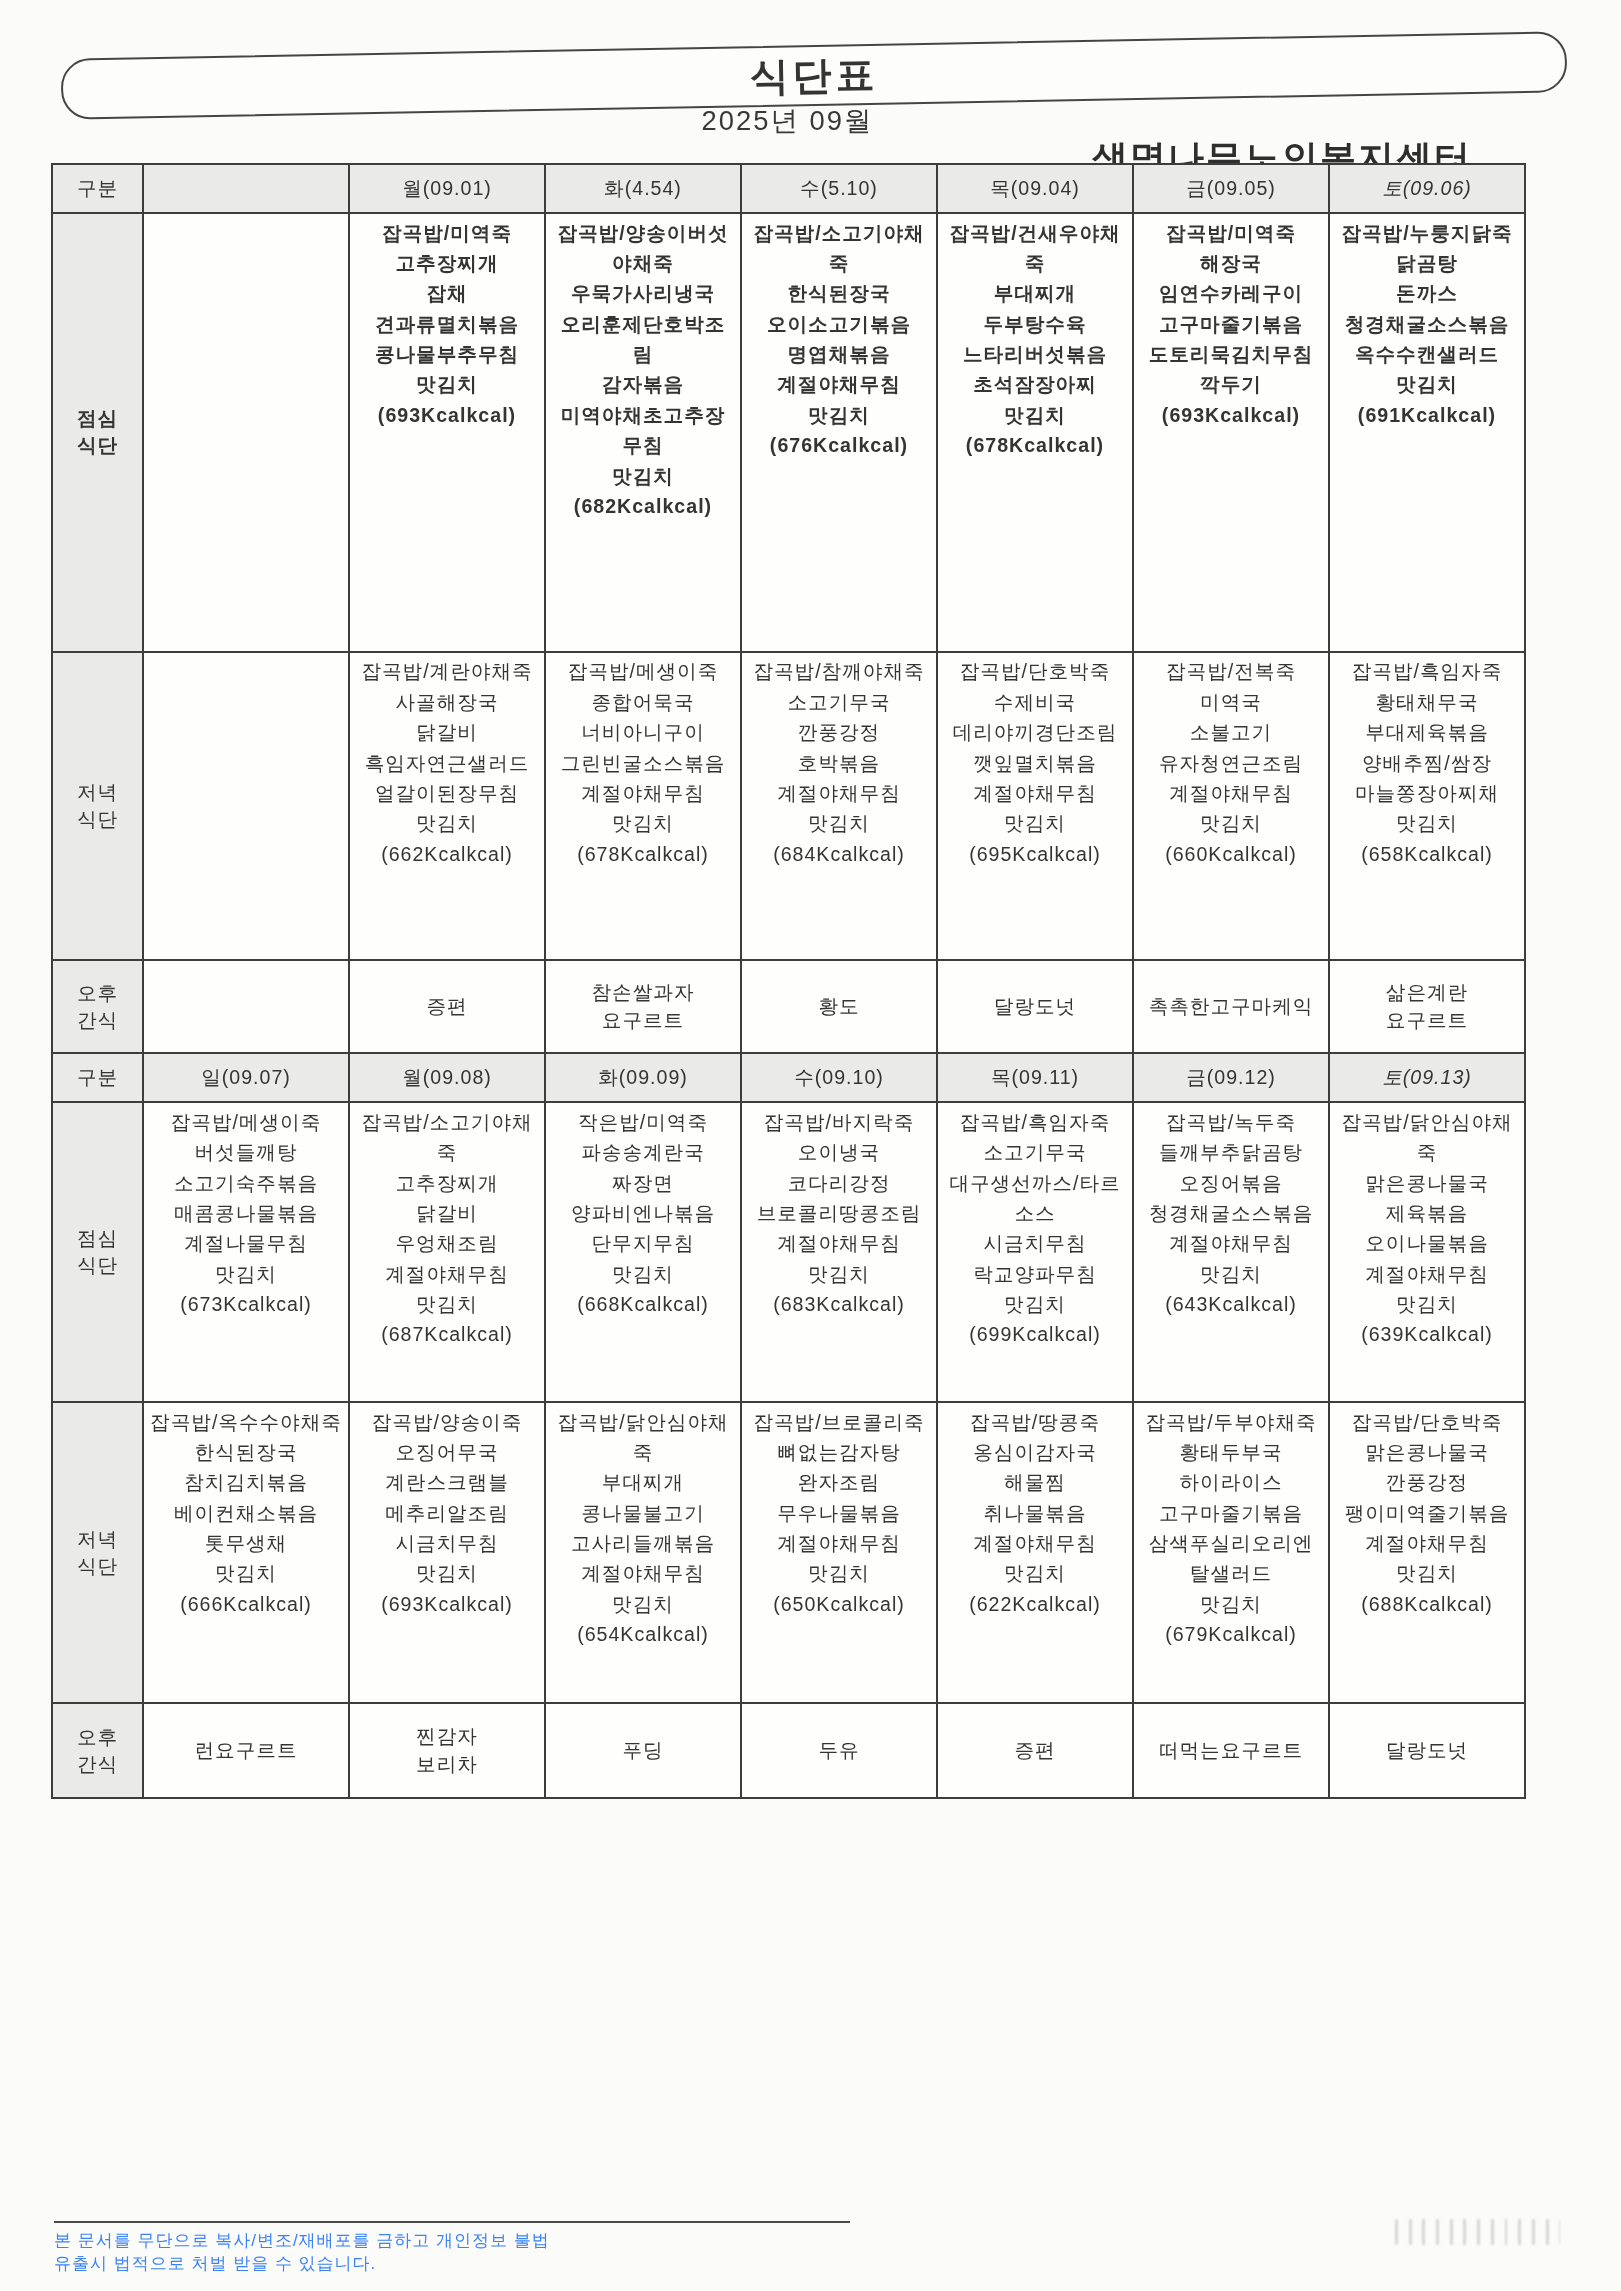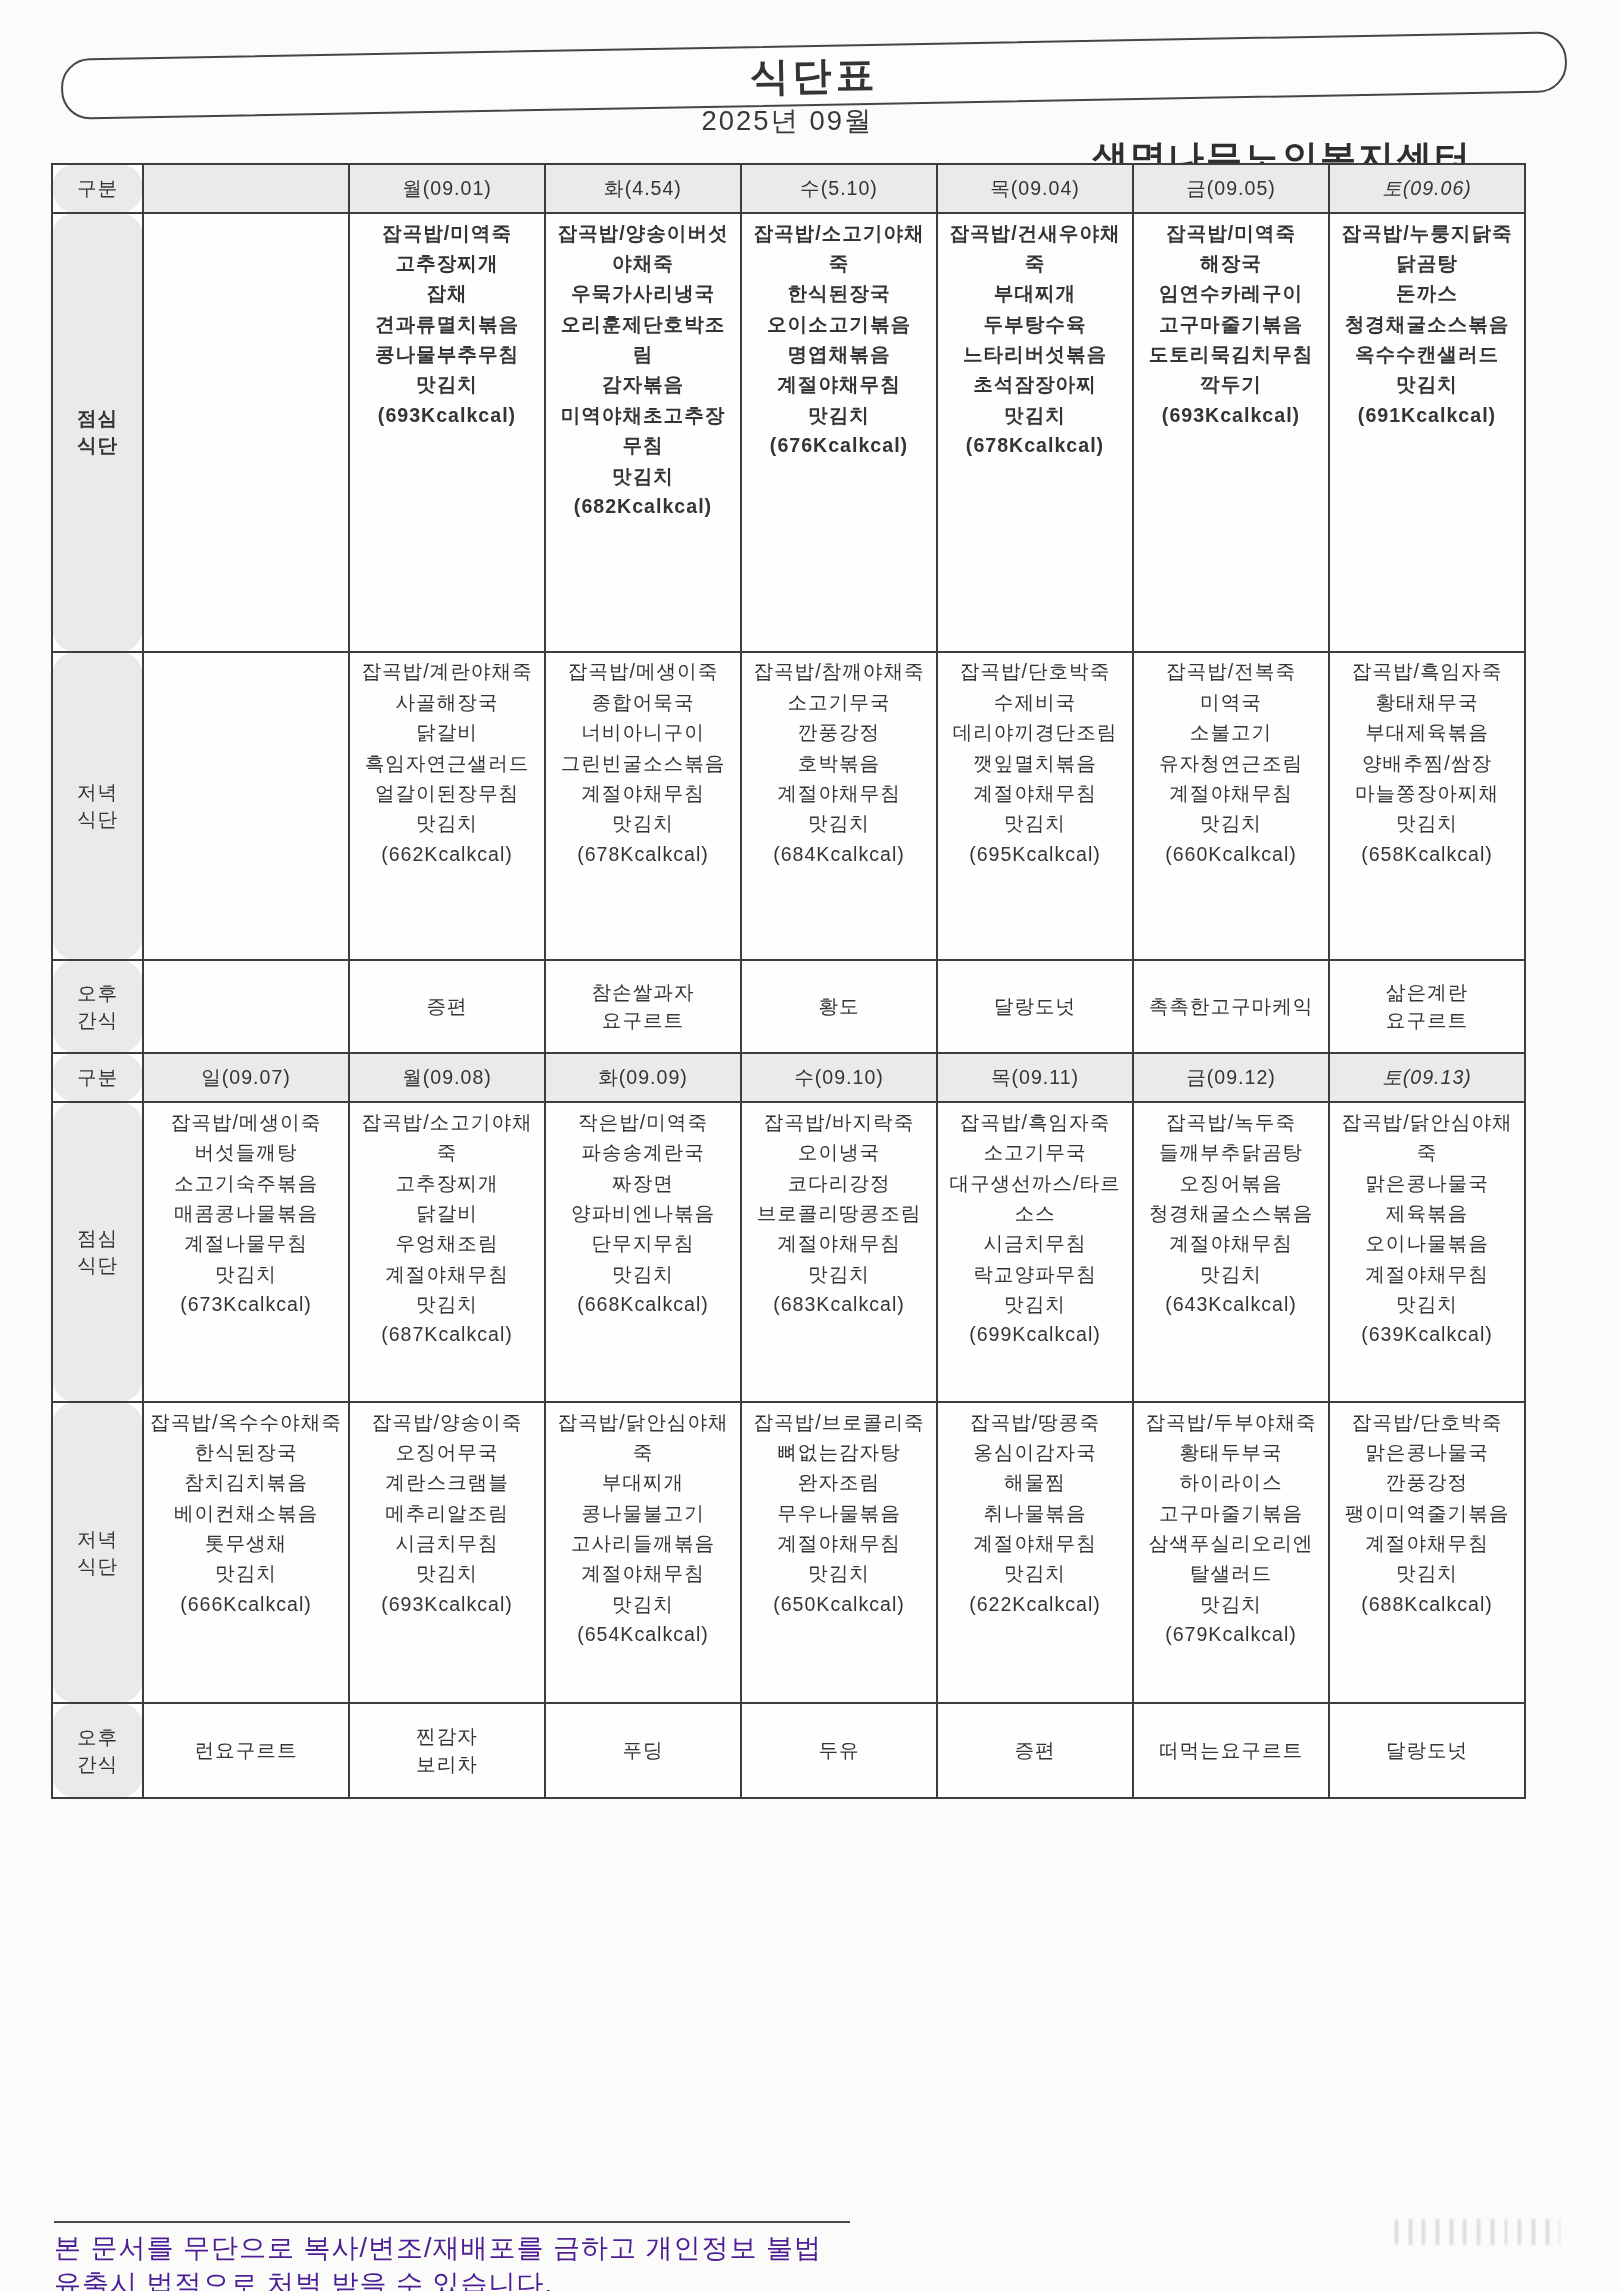--- a/index.html
+++ b/index.html
@@ -46,40 +46,40 @@
     word-break:break-all;
     padding:3.9px 4.9px;
     color:#343434;
   }
   col.c-cat{width:91px;}
   col.c-sun{width:206px;}
   col.c-day{width:196px;}
   td.cat{
     background:#eaeae8;
     vertical-align:middle;
-    font-size:19.6px;color:#3a3a3a;border-radius:24px;
+    font-size:19.6px;color:#3a3a3a;
   }
   tr.r-hdr td{height:39px;background:#eaeae8;vertical-align:middle;}
   tr.r-lunch1 td{height:429px;font-weight:bold;}
   tr.r-dinner1 td{height:299px;}
   tr.r-snack1 td{height:83px;}
   tr.r-lunch2 td{height:290px;}
   tr.r-dinner2 td{height:292px;}
   tr.r-snack2 td{height:85px;}
   td.cell{vertical-align:top;line-height:1.55;background:#fefefd;}
   td.snackc{vertical-align:middle;line-height:1.4;background:#fefefd;}
   td.day{font-size:20.6px;}
   .sat{color:var(--sat-color,#2e74b5);font-style:italic;}
   .sun{color:var(--sun-color,#d9646c);}
   
   .footer{
     position:absolute;left:54px;top:2221px;width:804px;
   }
   .footer-rule{border-top:2px solid #4a4a4a;margin-bottom:6.9px;width:796px;}
-  .footer .l{font-size:27px;letter-spacing:1px;line-height:1.35;color:#4c1d95;}
+  .footer .l{font-size:17px;letter-spacing:1px;line-height:1.35;color:#3b82f6;}
   
   .scan-artifact{
     position:absolute;right:61px;top:2219px;width:165px;height:25.5px;
     opacity:.28;filter:blur(1px);
     background:
       repeating-linear-gradient(90deg,#777 0 2.9px,transparent 2.9px 13.7px);
     border-radius:2.9px;
   }
 </style>
 </head>

